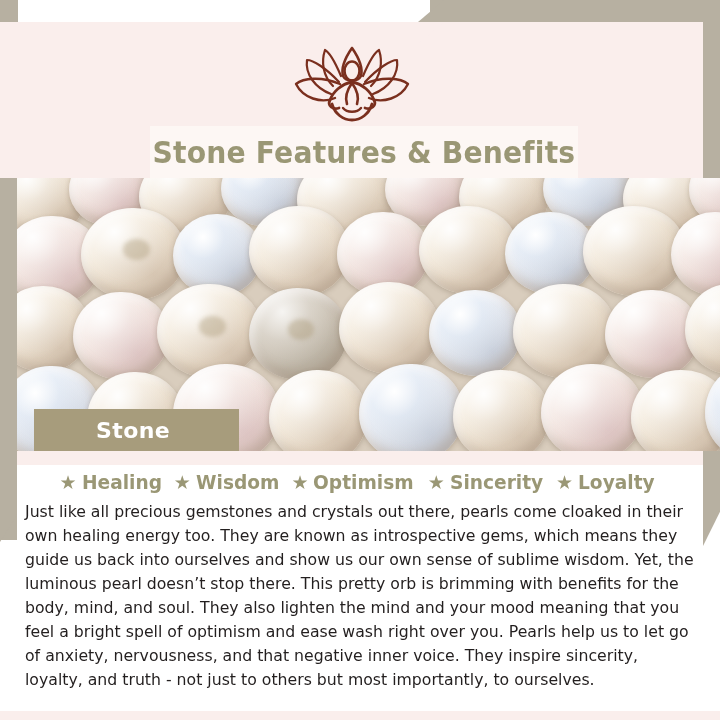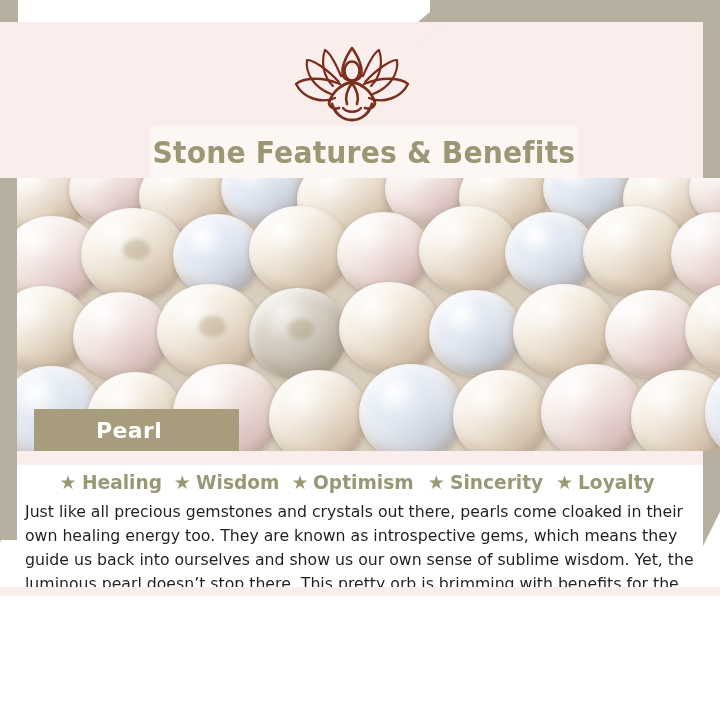--- a/index.html
+++ b/index.html
@@ -9,21 +9,21 @@
     background: #ffffff;
   }
   body {
     font-family: "Liberation Sans", sans-serif;
   }
 
   
   .page {
     position: relative;
     width: 720px;
-    height: 596px;
+    height: 720px;
     overflow: hidden;
     background: #ffffff;
   }
 
   
   .wedge-top {
     position: absolute;
     top: 0;
     left: 430px;
     width: 290px;
@@ -389,21 +389,21 @@
       <div class="pearl" style="left:252px; top:192px; width:98px;  height:94px;"></div>
       <div class="pearl tint-blue" style="left:342px; top:186px; width:104px; height:98px;"></div>
       <div class="pearl" style="left:436px; top:192px; width:96px;  height:92px;"></div>
       <div class="pearl tint-rose" style="left:524px; top:186px; width:102px; height:96px;"></div>
       <div class="pearl" style="left:614px; top:192px; width:100px; height:94px;"></div>
       <div class="pearl tint-blue" style="left:688px; top:186px; width:92px;  height:96px;"></div>
     </div>
     <div class="photo-blur"></div>
 
     <div class="stone-banner">
-      <div class="stone-banner-text">Pearl</div>
+      <div class="stone-banner-text">Stone</div>
     </div>
   </div>
 
   <div class="under-rule"></div>
 
   <div class="content">
 
     <div class="benefits">
       <div class="benefit">
         <span class="benefit-star">★</span>

